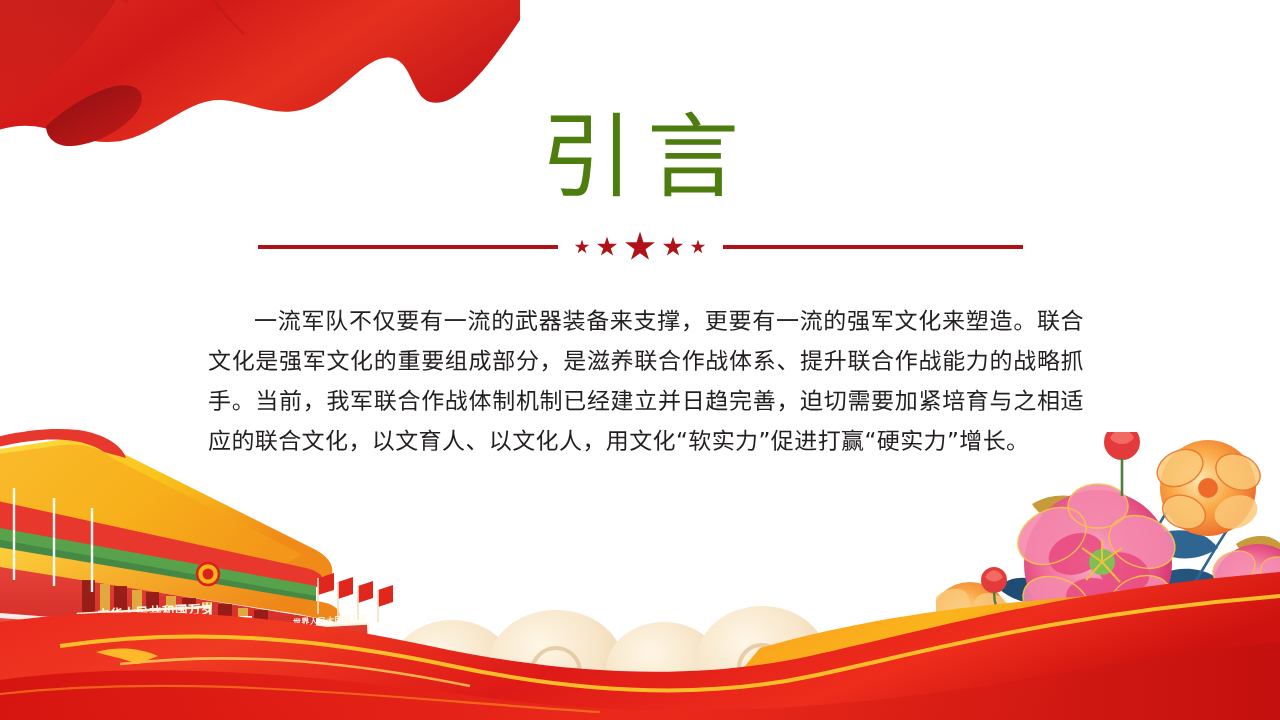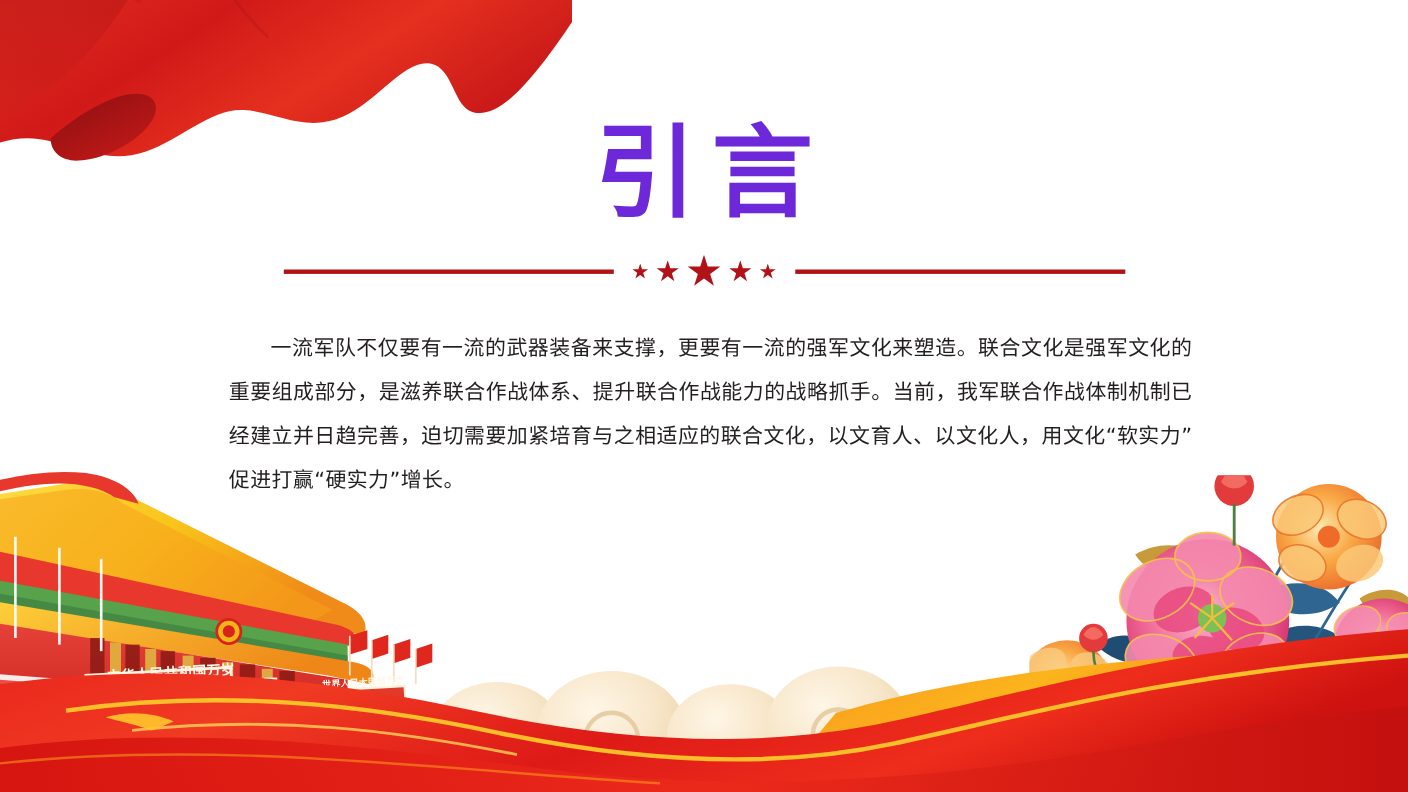--- a/index.html
+++ b/index.html
@@ -12,41 +12,41 @@
   .slide{position:absolute;inset:0;overflow:hidden;background:#fff;}
 
   
   .flag-top{position:absolute;left:-40px;top:-70px;width:560px;height:230px;z-index:3;}
   .flag-top svg{width:100%;height:100%;display:block;}
 
   
   .title-block{position:absolute;left:0;right:0;top:112px;text-align:center;z-index:6;}
   .title-text{
     font-family:"DejaVu Sans","Liberation Sans",sans-serif;
-    font-size:92px;line-height:1;font-weight:700;
-    color:#6d28d9;letter-spacing:14px;
+    font-size:92px;line-height:1;font-weight:400;
+    color:#4d7c0f;letter-spacing:14px;
     display:inline-block;text-indent:14px;
   }
 
   
   .divider{position:absolute;left:0;right:0;top:234px;height:26px;z-index:6;
            display:flex;align-items:center;justify-content:center;gap:0;}
   .div-line{height:4px;background:#B01217;width:300px;}
   .stars{display:flex;align-items:center;justify-content:center;gap:7px;padding:0 17px;}
   .star{background:#B01217;display:block;
         clip-path:polygon(50% 0%,61% 35%,98% 35%,68% 57%,79% 91%,50% 70%,21% 91%,32% 57%,2% 35%,39% 35%);}
   .star.s1{width:15px;height:15px;}
   .star.s2{width:21px;height:21px;}
   .star.s3{width:31px;height:31px;}
 
   
   .body-text{
     position:absolute;left:208px;top:278px;width:876px;z-index:6;
     font-family:"DejaVu Sans","Liberation Sans",sans-serif;
-    font-size:19px;line-height:40px;color:#231f20;
+    font-size:23px;line-height:40px;color:#231f20;
     text-align:justify;text-align-last:left;text-indent:2em;
     letter-spacing:.4px;
   }
 
   
   .scene{position:absolute;left:0;right:0;bottom:0;height:330px;z-index:2;}
   .scene svg{width:100%;height:100%;display:block;}
 
   .gate{position:absolute;left:-14px;bottom:62px;width:420px;height:230px;z-index:3;}
   .gate svg{width:100%;height:100%;display:block;}

